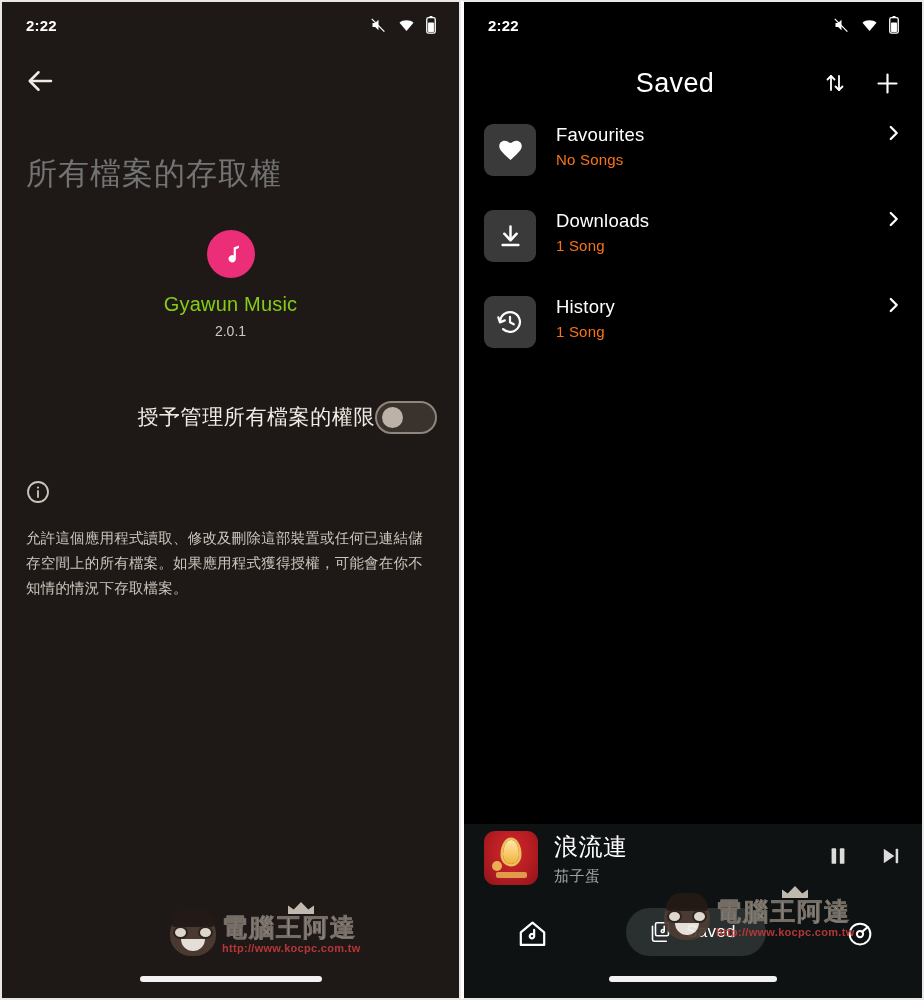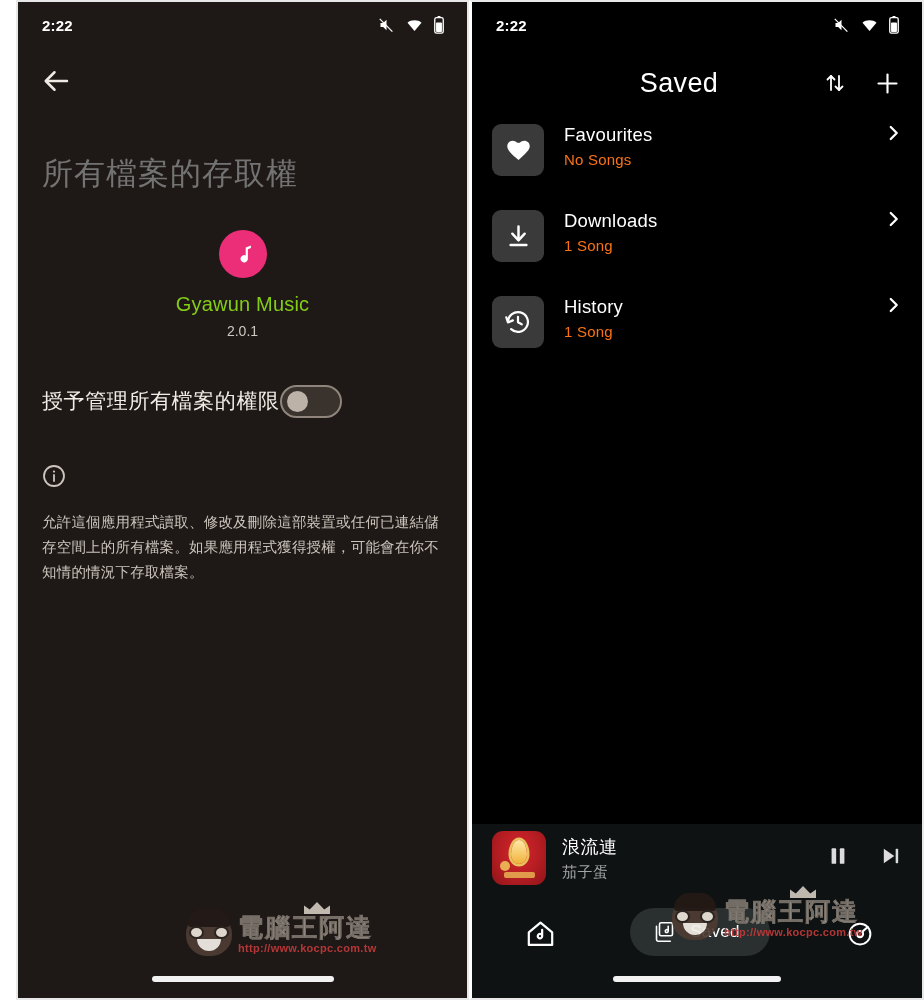--- a/index.html
+++ b/index.html
@@ -2,21 +2,21 @@
 <html><head>
 <meta charset="utf-8">
 <style>
   * { margin:0; padding:0; box-sizing:border-box; }
   html, body {
     width:924px; height:1000px;
     background:#ffffff;
     font-family:"Liberation Sans","DejaVu Sans",sans-serif;
     overflow:hidden;
   }
-  .screens { display:flex; width:924px; height:1000px;padding-left:16px; }
+  .screens { display:flex; width:924px; height:1000px; }
 
   
   .phone-left {
     position:relative;
     width:461px; height:1000px;
     background:#1e1916;
     border:2px solid #e8e8e8;
     overflow:hidden;
   }
   .phone-right {
@@ -50,22 +50,22 @@
   .app-block { margin-top:36px; text-align:center; }
   .app-icon {
     width:48px; height:48px; border-radius:50%;
     background:#ec2e79; margin:0 auto;
     display:flex; align-items:center; justify-content:center;
   }
   .app-name { margin-top:15px; color:#84cc16; font-size:20px; letter-spacing:.2px; }
   .app-ver { margin-top:7px; color:#cfc8c1; font-size:14px; }
 
   .toggle-row {
-    margin:46px 22px 0 24px;
-    display:flex; align-items:center; justify-content:flex-start;
+    margin:62px 22px 0 24px;
+    display:flex; align-items:center; justify-content:flex-end;
   }
   .toggle-label { color:#f2ece6; font-size:21px; letter-spacing:.6px; }
   .switch {
     width:62px; height:33px; border-radius:17px;
     background:#3a322c; border:2px solid #8f857c;
     position:relative; flex:none;
   }
   .switch .knob {
     position:absolute; top:4px; left:5px;
     width:21px; height:21px; border-radius:50%;
@@ -124,21 +124,21 @@
     position:absolute; left:14%; bottom:26%;
     width:10px; height:10px; border-radius:50%;
     background:#f2c85c; opacity:.85;
   }
   .album .base {
     position:absolute; left:22%; bottom:13%;
     width:58%; height:6px; border-radius:2px;
     background:#f0c45a; opacity:.75;
   }
   .ptext { flex:1; margin-left:16px; min-width:0; }
-  .ptitle { color:#ffffff; font-size:18px; letter-spacing:.5px; }
+  .ptitle { color:#ffffff; font-size:24px; letter-spacing:.5px; }
   .psub { color:#a4a4a4; font-size:15px; margin-top:4px; letter-spacing:.5px; }
   .pbtns { display:flex; align-items:center; gap:30px; flex:none; }
 
   
   .bottomnav {
     position:absolute; left:0; right:0; bottom:0; height:106px;
     background:#0e1212; display:flex; align-items:flex-start; padding-top:16px;
   }
   .nav-item { display:flex; align-items:center; justify-content:center; }
   .nav-home { width:100px; margin-left:18px; height:52px; }

